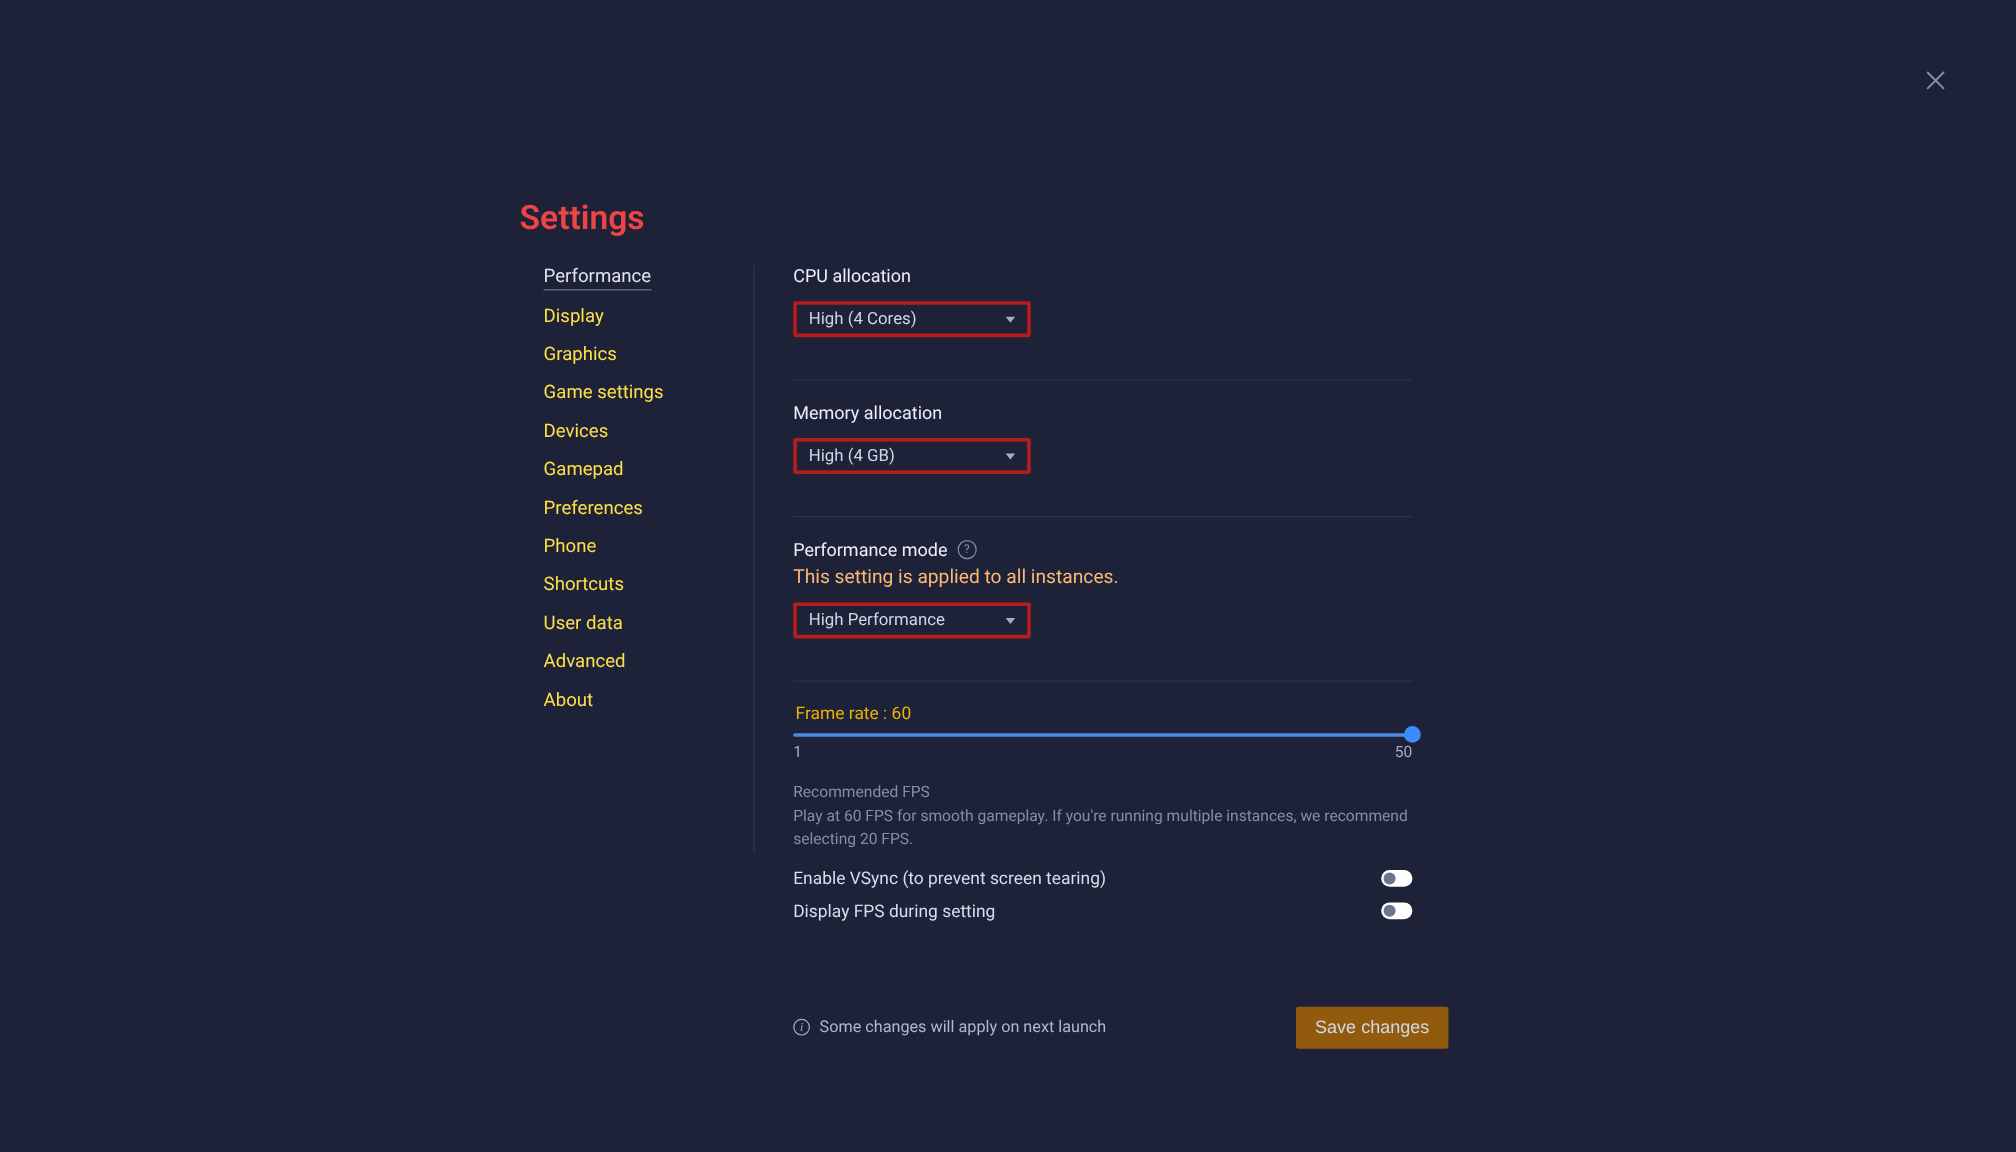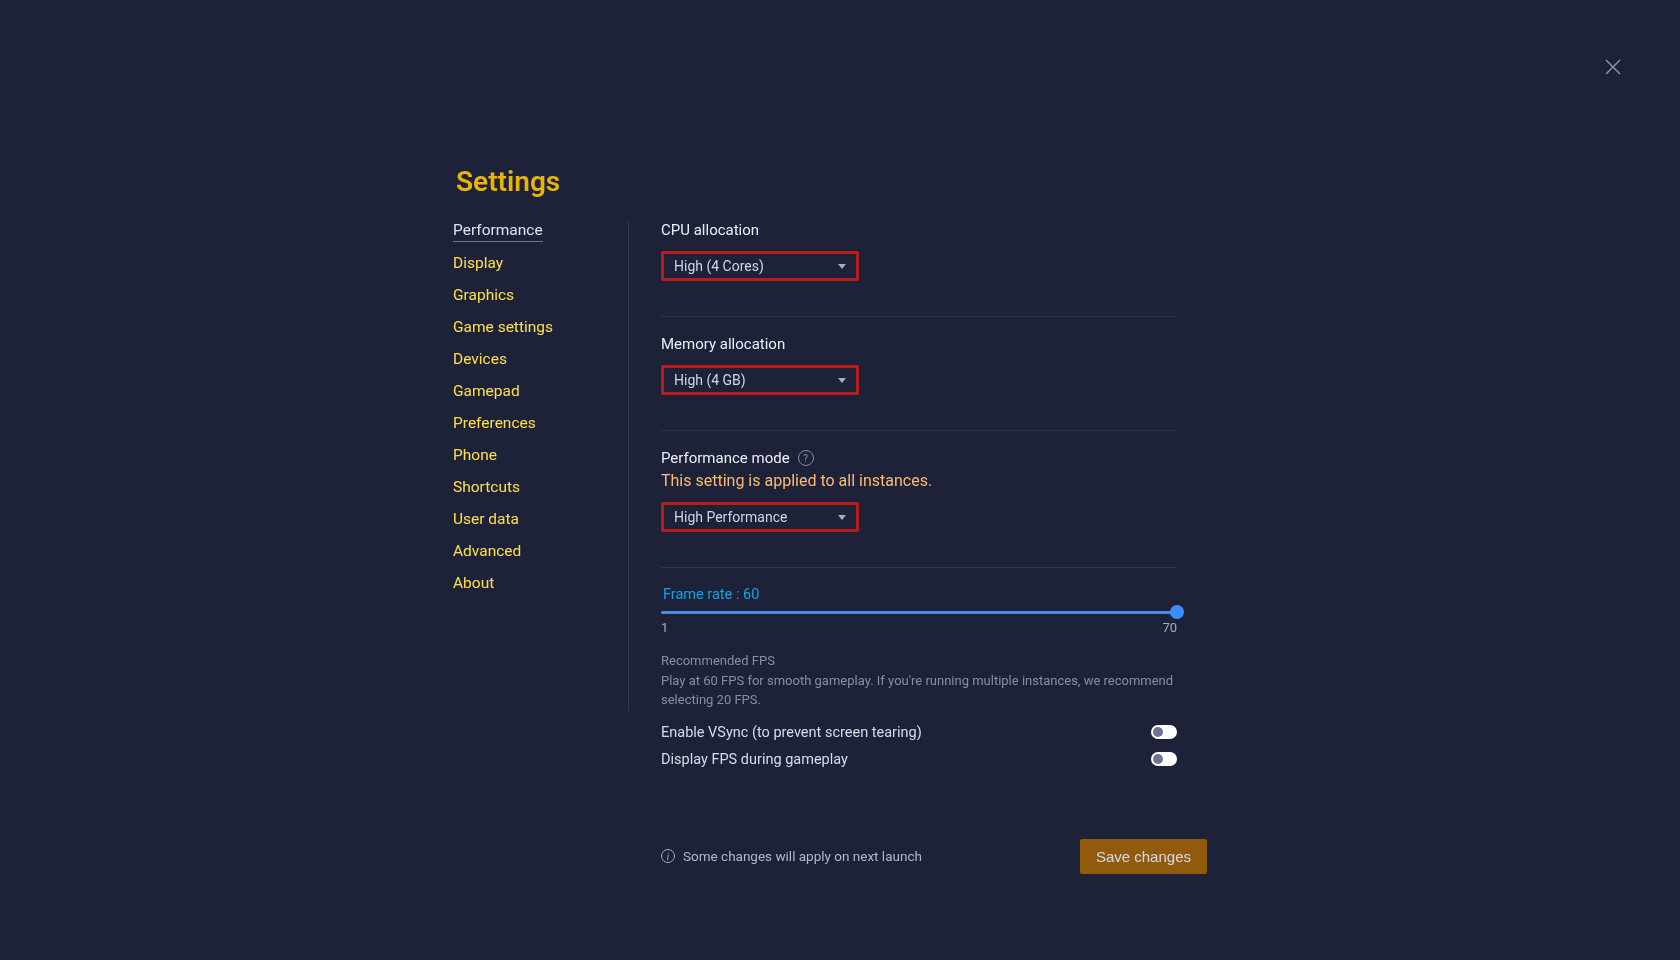--- a/index.html
+++ b/index.html
@@ -33,22 +33,22 @@
       stroke: #8c93a7;
       stroke-width: 1.5;
     }
     .container {
       display: flex;
       padding: 165px 0 0 453px;
     }
     .settings-title {
       position: absolute;
       top: 165px;
-      left: 456px;
-      color: #eab308;
+      left: 433px;
+      color: #ef4444;
       font-size: 28px;
       font-weight: 600;
     }
     .sidebar {
       width: 175px;
       padding-top: 56px;
       display: flex;
       flex-direction: column;
       gap: 12px;
       text-align: right;
@@ -126,21 +126,21 @@
     }
     .caret-down {
       width: 0;
       height: 0;
       border-left: 4.5px solid transparent;
       border-right: 4.5px solid transparent;
       border-top: 5px solid #a5adbf;
     }
     .slider-label {
       font-size: 14.5px;
-      color: #0ea5e9;
+      color: #eab308;
       margin-bottom: 8px;
       padding-left: 2px;
     }
     .slider-track {
       position: relative;
       height: 3px;
       background-color: #4a8be7;
       border-radius: 2px;
       margin: 4px 0 6px 0;
     }
@@ -300,33 +300,33 @@
       </div>
     </div>
 
     <div class="section no-border">
       <div class="slider-label">Frame rate : 60</div>
       <div class="slider-track">
         <div class="slider-thumb"></div>
       </div>
       <div class="slider-minmax">
         <span>1</span>
-        <span>70</span>
+        <span>50</span>
       </div>
       <div class="fps-title">Recommended FPS</div>
       <div class="fps-desc">Play at 60 FPS for smooth gameplay. If you're running multiple instances, we recommend selecting 20 FPS.</div>
 
       <div class="toggle-row">
         <span class="toggle-label">Enable VSync (to prevent screen tearing)</span>
         <div class="toggle">
           <div class="toggle-knob"></div>
         </div>
       </div>
       <div class="toggle-row">
-        <span class="toggle-label">Display FPS during gameplay</span>
+        <span class="toggle-label">Display FPS during setting</span>
         <div class="toggle">
           <div class="toggle-knob"></div>
         </div>
       </div>
     </div>
 
     <div class="footer">
       <div class="footer-note">
         <span class="info-icon">i</span>
         <span>Some changes will apply on next launch</span>

